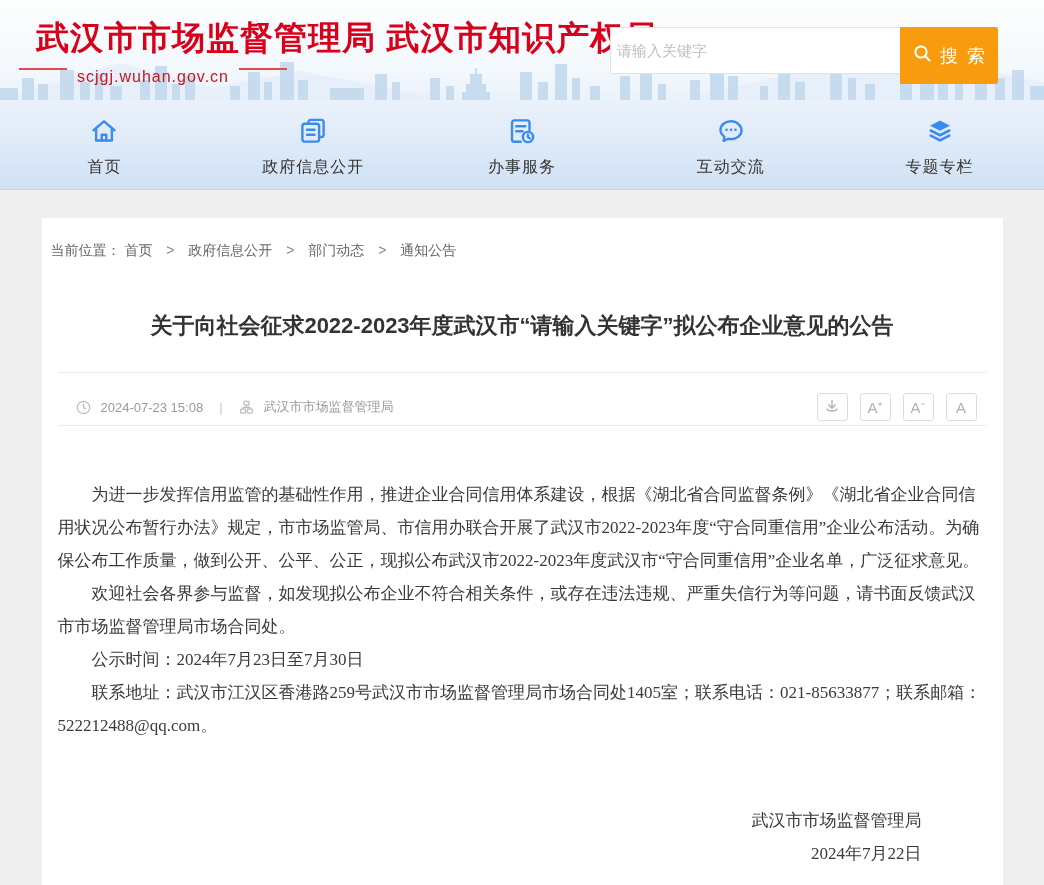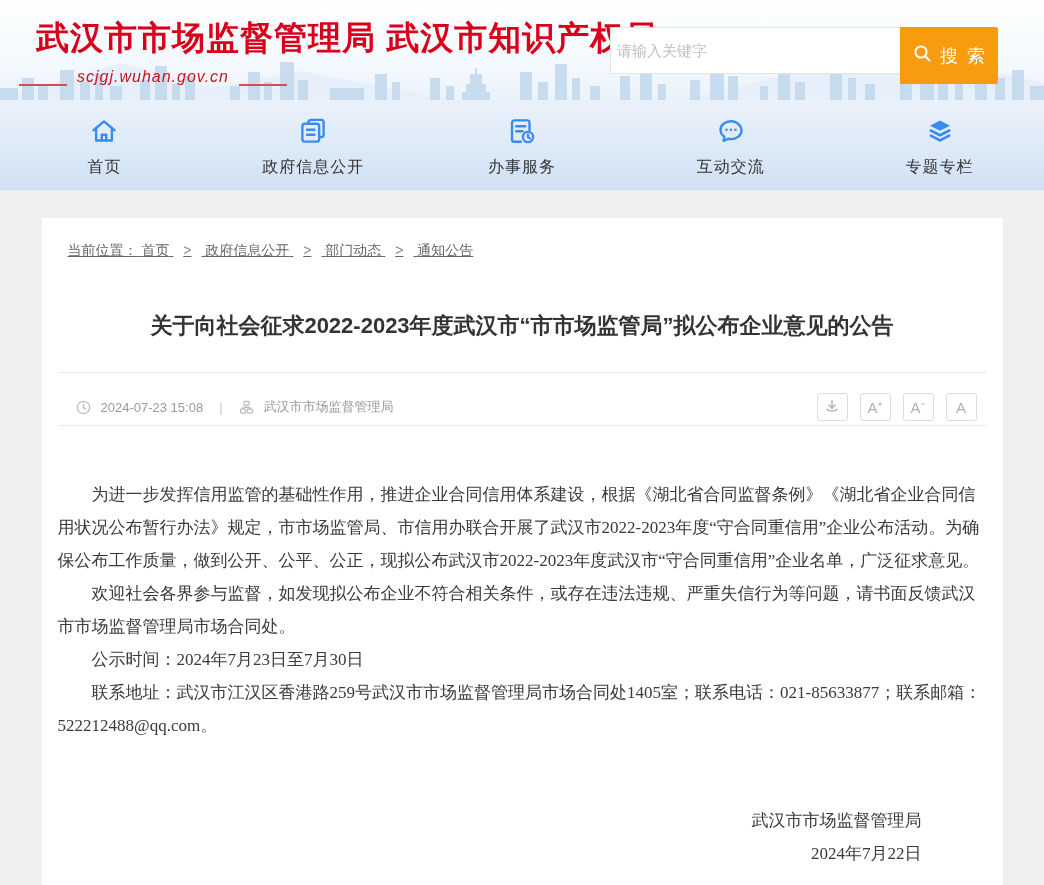--- a/index.html
+++ b/index.html
@@ -11,21 +11,21 @@
     position: relative; width: 1044px; height: 100px;
     background: linear-gradient(180deg, #fdfefe 0%, #f3f8fc 70%, #eaf2fa 100%);
     overflow: hidden;
   }
   .skyline { position: absolute; left: 0; bottom: 0; width: 1044px; height: 55px; }
   .logo { position: absolute; left: 36px; top: 16px; z-index: 2; }
   .site-title {
     font-size: 33px; font-weight: 700; color: #d9001b; letter-spacing: 1px;
     white-space: nowrap;
   }
-  .domain-row { display: flex; align-items: flex-end; margin: 7px 0 0 12px; width: 210px; justify-content: center; gap: 10px; font-style: italic; }
+  .domain-row { display: flex; align-items: flex-start; margin: 7px 0 0 12px; width: 210px; justify-content: center; gap: 10px; }
   .domain-dash { width: 48px; height: 2px; background: #e0494f; flex: 0 0 auto; }
   .site-domain { font-size: 16px; color: #c9151e; letter-spacing: 1px; white-space: nowrap; }
 
   .search { position: absolute; right: 46px; top: 27px; display: flex; z-index: 2; }
   .search-input {
     width: 290px; height: 47px; border: 1px solid #e3e3e3; border-right: none;
     background: #fff; font-size: 15px; padding: 0 6px; color: #333; outline: none;
   }
   .search-input::placeholder { color: #bfbfbf; }
   .search-btn {
@@ -45,21 +45,21 @@
     flex: 1 1 0; display: flex; flex-direction: column; align-items: center;
     justify-content: center; gap: 7px; padding-top: 4px; cursor: pointer; color: #3a8bf0;
   }
   .nav-item svg { width: 30px; height: 30px; }
   .nav-label { font-size: 16px; color: #333; letter-spacing: 1px; }
 
   
   .main-wrap { width: 1044px; padding-top: 28px; display: flex; justify-content: center; background: #efefef; }
   .card { width: 961px; min-height: 667px; background: #fff; padding-bottom: 30px; }
 
-  .breadcrumb { padding: 24px 26px 0; font-size: 14px; color: #666; text-decoration: underline; }
+  .breadcrumb { padding: 24px 9px 0; font-size: 14px; color: #666; }
   .breadcrumb a { color: #666; text-decoration: none; cursor: pointer; }
   .bc-sep { margin: 0 10px; color: #888; }
 
   .article-title {
     margin: 50px 60px 0; text-align: center; font-size: 22px; font-weight: 700;
     color: #333; line-height: 32px;
   }
 
   .meta-bar {
     margin: 30px 16px 0; height: 54px;
@@ -242,21 +242,21 @@
       <span>当前位置：</span>
       <a>首页</a>
       <span class="bc-sep">&gt;</span>
       <a>政府信息公开</a>
       <span class="bc-sep">&gt;</span>
       <a>部门动态</a>
       <span class="bc-sep">&gt;</span>
       <a>通知公告</a>
     </div>
 
-    <h1 class="article-title">关于向社会征求2022-2023年度武汉市“市市场监管局”拟公布企业意见的公告</h1>
+    <h1 class="article-title">关于向社会征求2022-2023年度武汉市“请输入关键字”拟公布企业意见的公告</h1>
 
     <div class="meta-bar">
       <div class="meta-left">
         <span>
           <svg width="15" height="15" viewBox="0 0 15 15" fill="none" stroke="#bdbdbd" stroke-width="1.3" stroke-linecap="round">
             <circle cx="7.5" cy="7.5" r="6.2"></circle>
               <path d="M7.5 4 v3.6 l2.3 1.4"></path>
           </svg>
         </span>
         <span class="meta-time">2024-07-23 15:08</span>

